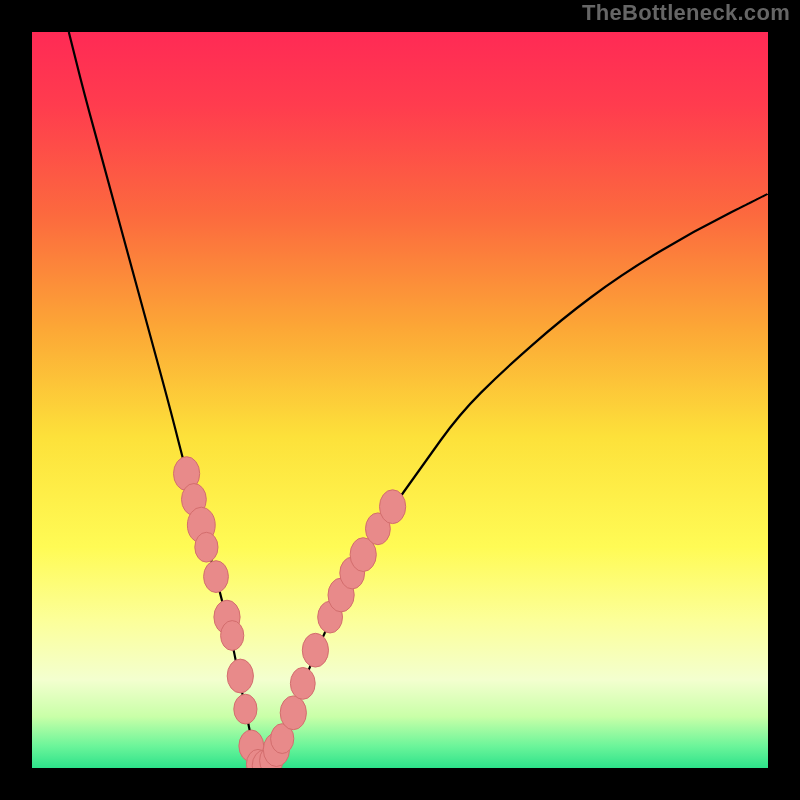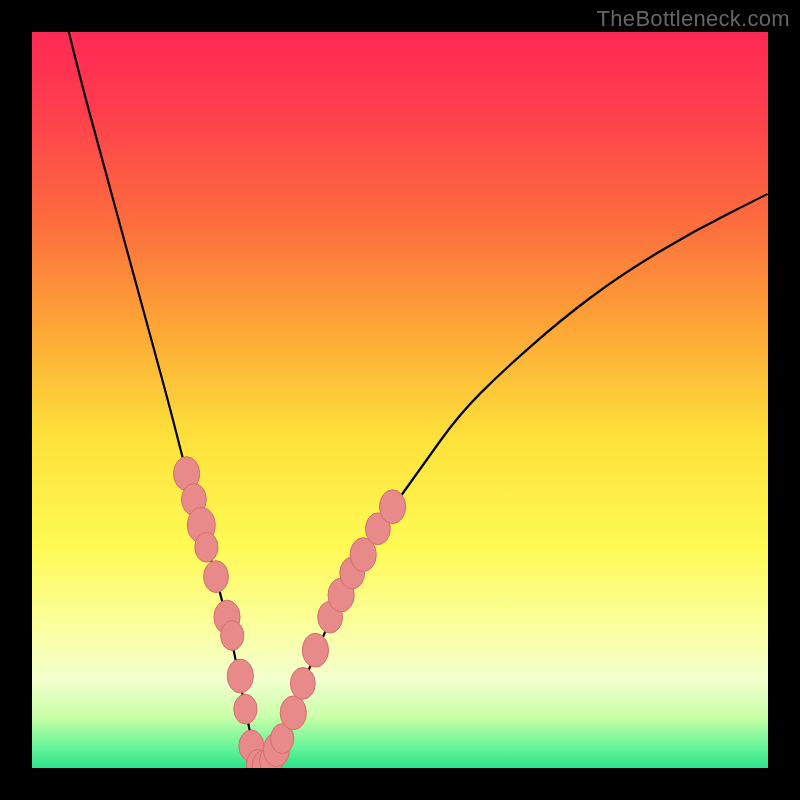--- a/index.html
+++ b/index.html
@@ -23,25 +23,25 @@
     width: 736px;
     height: 736px;
     overflow: hidden;
   }
   .gradient-bg {
     position: absolute;
     inset: 0;
   }
   .watermark {
     position: absolute;
-    top: 6px;
+    top: 0;
     right: 10px;
     color: #666;
     font-size: 22px;
-    font-weight: 400;
+    font-weight: 700;
     letter-spacing: 0.3px;
   }
   svg.curve {
     position: absolute;
     inset: 0;
   }
   .bead {
     fill: #e88a8a;
     stroke: #d36d6d;
     stroke-width: 1;

